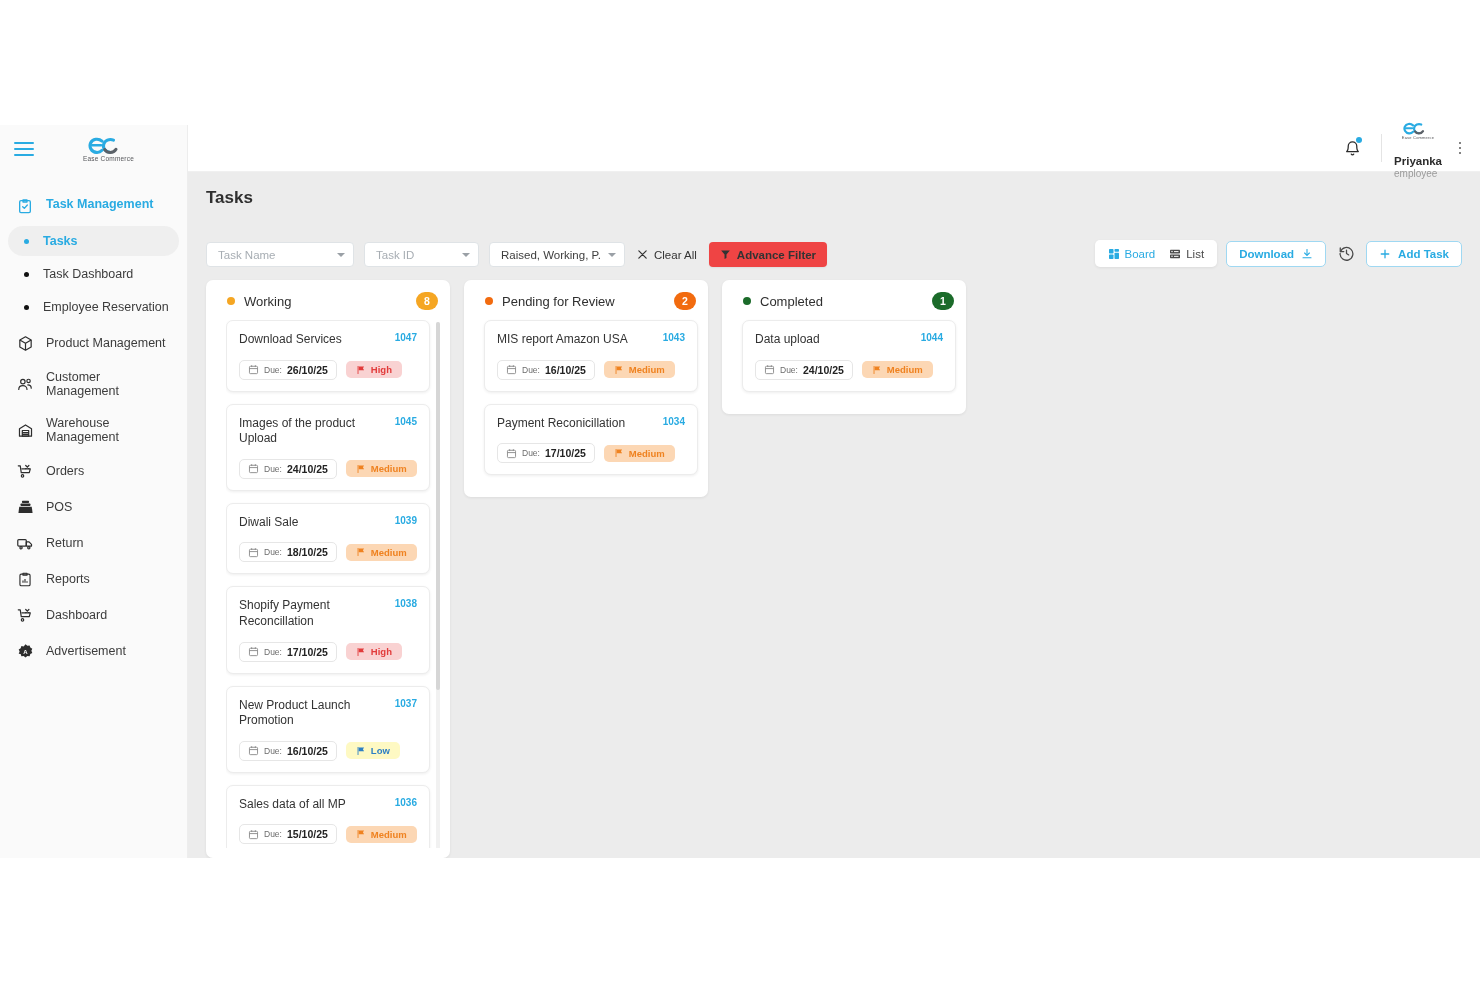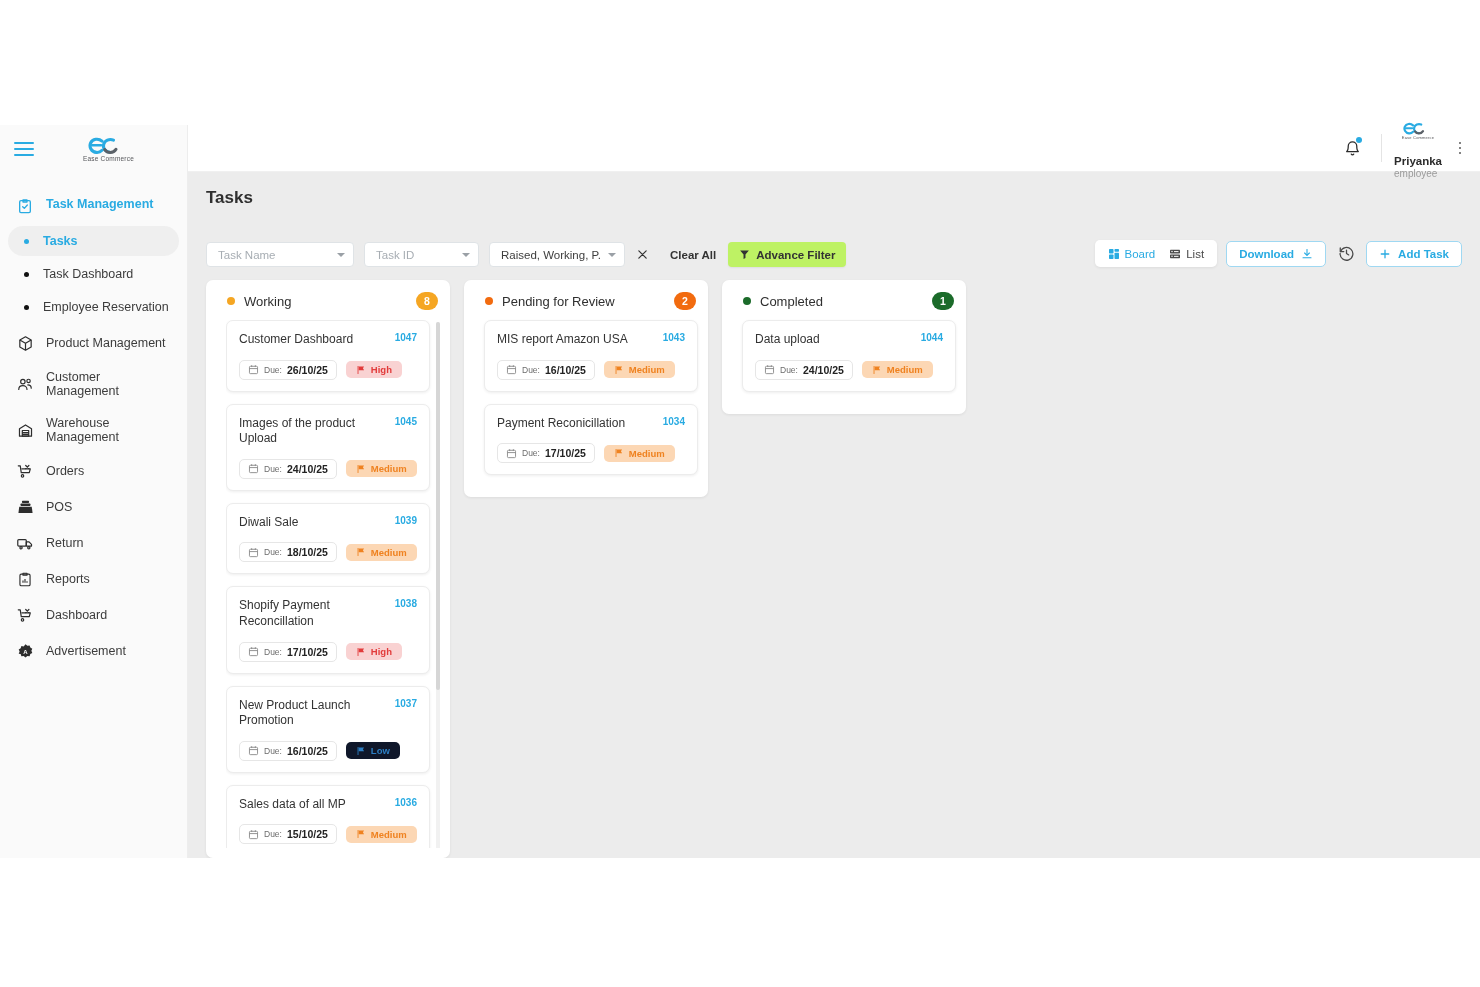--- a/index.html
+++ b/index.html
@@ -108,26 +108,26 @@
     padding: 0 8px 0 11px; font-size: 11.5px; color: #a7adb3;
     cursor: pointer; gap: 6px;
   }
   .select.w1 { width: 148px; }
   .select.w2 { width: 115px; }
   .select.w3 { width: 136px; color: #3e3e3e; }
   .select .lbl { flex: 1; white-space: nowrap; overflow: hidden; }
   .caret { width: 0; height: 0; border-left: 4px solid transparent; border-right: 4px solid transparent; border-top: 4.5px solid #9aa0a6; }
 
   .textbtn {
-    display: flex; align-items: center; gap: 22px;
-    font-size: 11.5px; font-weight: bold; color: #333;
+    display: flex; align-items: center; gap: 6px;
+    font-size: 11.5px; font-weight: normal; color: #333;
     cursor: pointer; padding: 0 2px;
   }
   .whitebtn {
-    height: 25px; background: #bef264; border-radius: 4px;
+    height: 25px; background: #ef4444; border-radius: 4px;
     display: flex; align-items: center; gap: 6px;
     padding: 0 11px; font-size: 11.5px; font-weight: bold; color: #333;
     cursor: pointer; box-shadow: 0 1px 2px rgba(0,0,0,.06);
   }
 
   .viewtoggle {
     height: 27px; background: #fff; border-radius: 5px;
     display: flex; align-items: center; gap: 4px; padding: 0 8px;
     box-shadow: 0 1px 3px rgba(0,0,0,.07);
   }
@@ -173,21 +173,21 @@
   .due {
     display: flex; align-items: center; gap: 5px;
     border: 1px solid #e6e6e6; border-radius: 5px;
     padding: 3px 8px; background: #fff;
   }
   .due-lbl { font-size: 8.5px; color: #6c6c6c; }
   .due-val { font-size: 10.5px; color: #232323; font-weight: bold; }
   .prio { display: flex; align-items: center; gap: 5px; border-radius: 5px; padding: 3px 10px; font-size: 9.5px; font-weight: bold; }
   .prio.high { background: #f9d2d2; color: #e23b3b; }
   .prio.medium { background: #fcd7b4; color: #ef8220; }
-  .prio.low { background: #0f172a; color: #2d7fc4; }
+  .prio.low { background: #fef9c3; color: #2d7fc4; }
 
   .scrollbar {
     position: absolute; top: 2px; right: 0; width: 4px; height: 528px;
     background: #f1f1f1; border-radius: 2px;
   }
   .scrollthumb { position: absolute; top: 0; left: 0; width: 4px; height: 368px; background: #d6d6d6; border-radius: 2px; }
 </style>
 </head>
 <body>
 
@@ -449,21 +449,21 @@
       <div class="board" id="board">
           <div class="col">
             <div class="col-head">
               <span class="col-dot" style="background:#f5a623"></span>
               <span class="col-title">Working</span>
               <span class="count" style="background:#f5a623">8</span>
             </div>
             <div class="col-body scroll">
               <div class="card">
                 <div class="card-top">
-                  <span class="card-title">Customer Dashboard</span>
+                  <span class="card-title">Download Services</span>
                   <span class="card-id">1047</span>
                 </div>
                 <div class="card-meta">
                   <span class="due">
                     <svg width="11" height="11" viewBox="0 0 24 24" fill="none" stroke="#8a8a8a" stroke-width="2" stroke-linejoin="round">
                       <rect x="3.2" y="5" width="17.6" height="16" rx="2"></rect>
                       <path d="M3.2 10h17.6"></path>
                       <path d="M8 2.6v4M16 2.6v4"></path>
                     </svg>
                     <span class="due-lbl">Due:</span>

